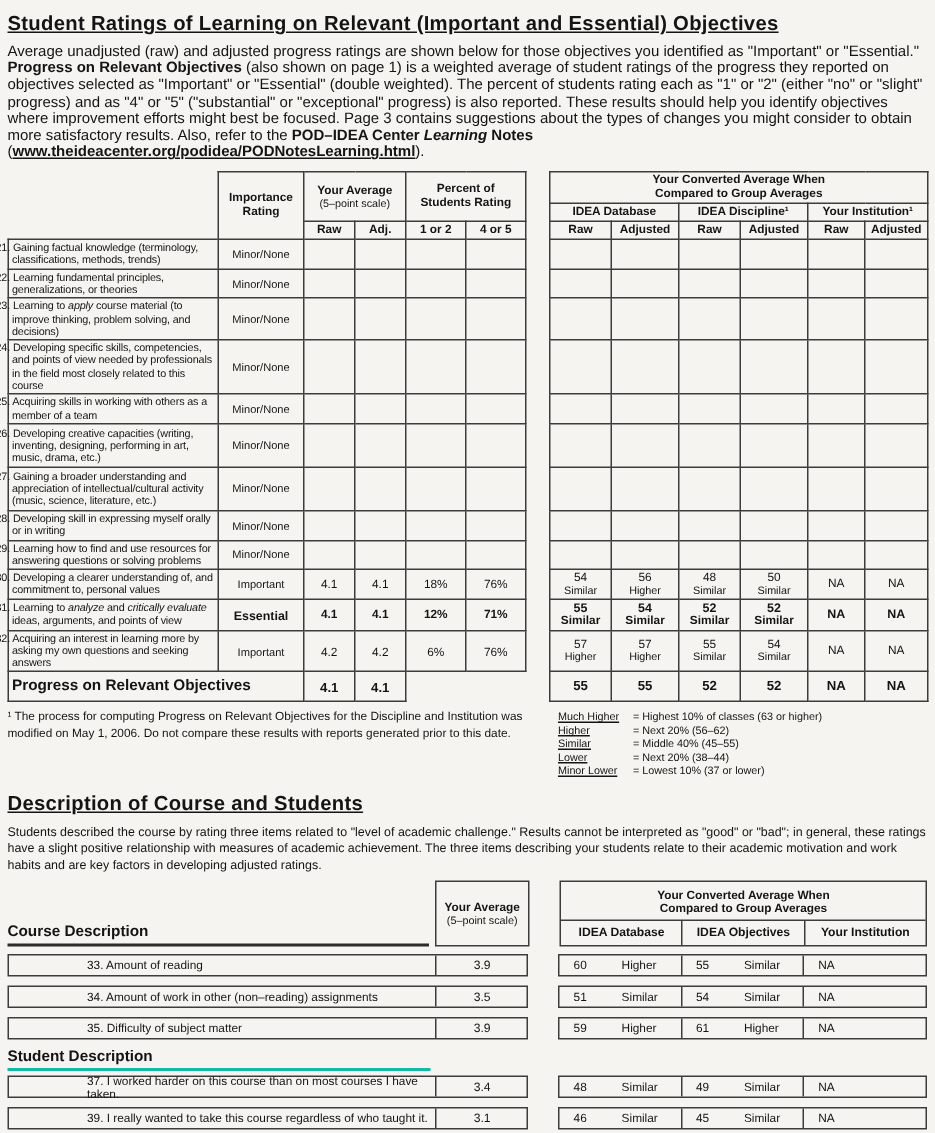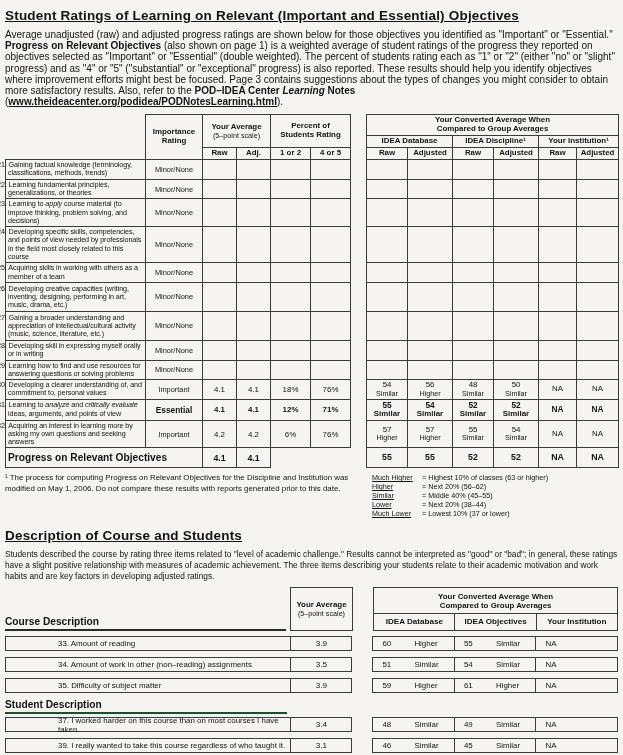--- a/index.html
+++ b/index.html
@@ -53,21 +53,21 @@
   .legend.l1{margin-left:20px;}
   .legend .lrow{display:flex;}
   .legend .lterm{width:50px;text-decoration:underline;}
 
   
   .s2{margin-top:10px;}
   .intro2{font-size:8.3px;line-height:11px;margin:0 0 5px 0;}
   .s2head{display:flex;align-items:stretch;height:44px;margin-top:3px;}
   .cdlabel{width:282px;align-self:flex-end;font-weight:bold;font-size:10.2px;
            border-bottom:2px solid #2b2b2b;padding-bottom:2px;}
-  .sdlabel{width:282px;font-weight:bold;font-size:10.2px;border-bottom:2px solid #14532d;
+  .sdlabel{width:282px;font-weight:bold;font-size:10.2px;border-bottom:2px solid #14b8a6;
            padding-bottom:2px;margin:4px 0 3px 0;}
   .avgbox{width:62px;border:1px solid #3c3c3c;display:flex;flex-direction:column;
           justify-content:center;text-align:center;}
   .avg1{font-weight:bold;font-size:7.9px;}
   .avg2{font-size:7.2px;}
   .gap2{width:20px;}
   .convbox{width:244px;border:1px solid #3c3c3c;display:flex;flex-direction:column;}
   .convtitle{flex:1;display:flex;flex-direction:column;justify-content:center;
              text-align:center;font-weight:bold;font-size:7.9px;line-height:1.15;
              border-bottom:1px solid #3c3c3c;}
@@ -404,21 +404,21 @@
         </div>
       <div class="lrow">
           <span class="lterm">Similar</span>
           <span>= Middle 40% (45–55)</span>
         </div>
       <div class="lrow">
           <span class="lterm">Lower</span>
           <span>= Next 20% (38–44)</span>
         </div>
       <div class="lrow">
-          <span class="lterm">Much Lower</span>
+          <span class="lterm">Minor Lower</span>
           <span>= Lowest 10% (37 or lower)</span>
         </div>
     </div>
   </div>
 
   <div class="s2">
     <div class="h-title">Description of Course and Students</div>
     <p class="intro2">Students described the course by rating three items related to "level of academic challenge." Results cannot be interpreted as "good" or "bad"; in general, these ratings have a slight positive relationship with measures of academic achievement. The three items describing your students relate to their academic motivation and work habits and are key factors in developing adjusted ratings.</p>
 
     <div class="s2head">

